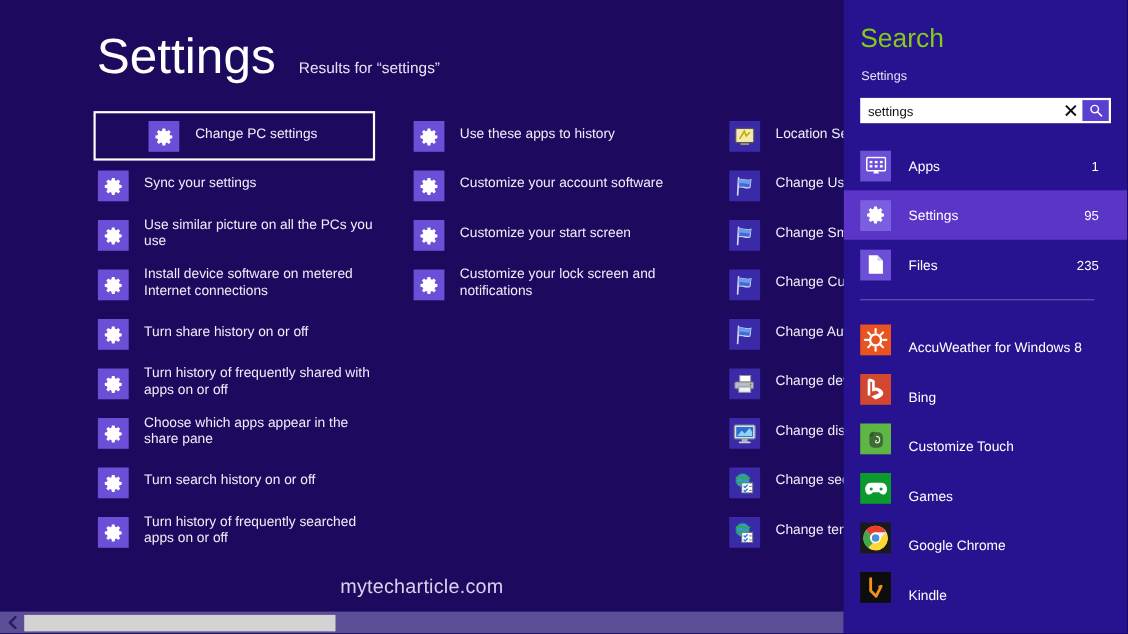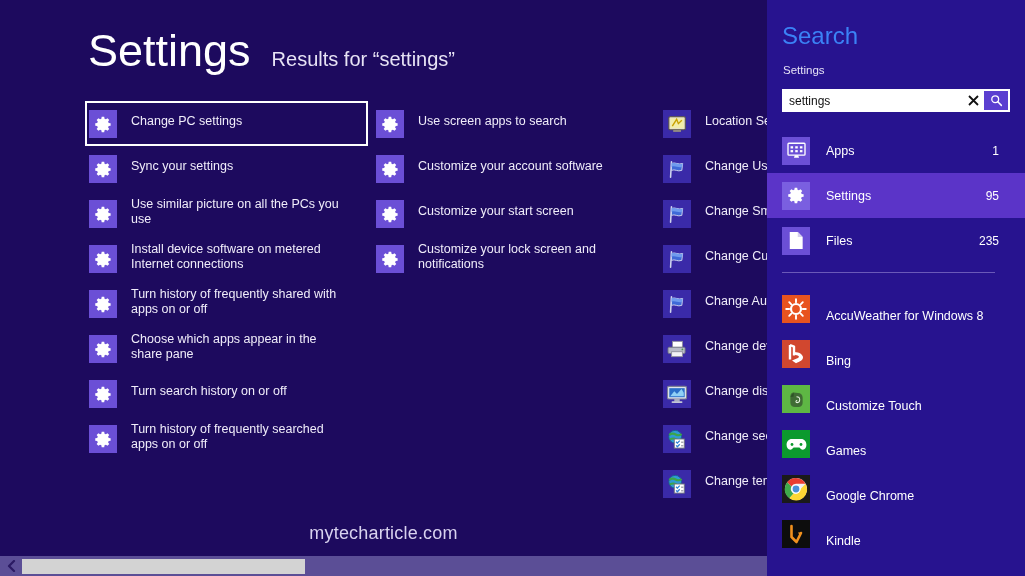--- a/index.html
+++ b/index.html
@@ -30,21 +30,21 @@
     display: flex; align-items: baseline;
   }
   #page-title {
     font-size: 45px;
     font-weight: 300;
     color: #ffffff;
     letter-spacing: 0px;
     line-height: 1;
   }
   #results-for {
-    font-size: 20px;
+    font-size: 14px;
     font-weight: 400;
     color: #e7e3f5;
     margin-left: 21px;
   }
 
   .col {
     position: absolute;
     top: 101px;
     width: 268px;
   }
@@ -55,21 +55,22 @@
   .result-item {
     display: flex;
     align-items: flex-start;
     height: 45px;
     margin-bottom: 0px;
     padding: 2px 4px 2px 2px;
     border: 2px solid transparent;
   }
   .result-item.selected {
     border: 2px solid #ffffff;
-    width: 283px;
+    width: 256px;
+    justify-content: center;
   }
   .result-tile {
     flex: 0 0 auto;
     width: 28px; height: 28px;
     margin-top: 5px;
     margin-right: 14px;
     display: flex; align-items: center; justify-content: center;
   }
   .tile-gear { background: #6b4fd6; }
   .tile-plain { background: #3a2aa8; }
@@ -107,21 +108,21 @@
     right: 0; top: 0;
     width: 258px; height: 576px;
     background: #27138f;
     overflow: hidden;
   }
   #search-heading {
     position: absolute;
     left: 15px; top: 22px;
     font-size: 24px;
     font-weight: 300;
-    color: #3b82f6;
+    color: #84cc16;
   }
   #search-scope {
     position: absolute;
     left: 16px; top: 64px;
     font-size: 11.5px;
     color: #e6e2f6;
   }
   #search-box {
     position: absolute;
     left: 15px; top: 89px;
@@ -287,20 +288,29 @@
           </div>
           <div class="result-label two-line">Install device software on metered Internet connections</div>
         </div>
         <div class="result-item">
           <div class="result-tile tile-gear">
             <svg class="gear-svg" viewBox="0 0 24 24" aria-hidden="true">
               <path fill="#ffffff" d="M12 8.2a3.8 3.8 0 1 0 0 7.6 3.8 3.8 0 0 0 0-7.6zm0 5.9a2.1 2.1 0 1 1 0-4.2 2.1 2.1 0 0 1 0 4.2z"></path>
               <path fill="#ffffff" d="M21 13.6v-3.2l-2.5-.4a6.9 6.9 0 0 0-.7-1.7l1.5-2-2.3-2.3-2 1.5a6.9 6.9 0 0 0-1.7-.7L12.9 2.3H9.7L9.3 4.8c-.6.2-1.2.4-1.7.7l-2-1.5-2.3 2.3 1.5 2c-.3.5-.5 1.1-.7 1.7l-2.5.4v3.2l2.5.4c.2.6.4 1.2.7 1.7l-1.5 2 2.3 2.3 2-1.5c.5.3 1.1.5 1.7.7l.4 2.5h3.2l.4-2.5c.6-.2 1.2-.4 1.7-.7l2 1.5 2.3-2.3-1.5-2c.3-.5.5-1.1.7-1.7l2.5-.4z"></path>
             </svg>
           </div>
+          <div class="result-label">Turn share history on or off</div>
+        </div>
+        <div class="result-item">
+          <div class="result-tile tile-gear">
+            <svg class="gear-svg" viewBox="0 0 24 24" aria-hidden="true">
+              <path fill="#ffffff" d="M12 8.2a3.8 3.8 0 1 0 0 7.6 3.8 3.8 0 0 0 0-7.6zm0 5.9a2.1 2.1 0 1 1 0-4.2 2.1 2.1 0 0 1 0 4.2z"></path>
+              <path fill="#ffffff" d="M21 13.6v-3.2l-2.5-.4a6.9 6.9 0 0 0-.7-1.7l1.5-2-2.3-2.3-2 1.5a6.9 6.9 0 0 0-1.7-.7L12.9 2.3H9.7L9.3 4.8c-.6.2-1.2.4-1.7.7l-2-1.5-2.3 2.3 1.5 2c-.3.5-.5 1.1-.7 1.7l-2.5.4v3.2l2.5.4c.2.6.4 1.2.7 1.7l-1.5 2 2.3 2.3 2-1.5c.5.3 1.1.5 1.7.7l.4 2.5h3.2l.4-2.5c.6-.2 1.2-.4 1.7-.7l2 1.5 2.3-2.3-1.5-2c.3-.5.5-1.1.7-1.7l2.5-.4z"></path>
+            </svg>
+          </div>
           <div class="result-label two-line">Turn history of frequently shared with apps on or off</div>
         </div>
         <div class="result-item">
           <div class="result-tile tile-gear">
             <svg class="gear-svg" viewBox="0 0 24 24" aria-hidden="true">
               <path fill="#ffffff" d="M12 8.2a3.8 3.8 0 1 0 0 7.6 3.8 3.8 0 0 0 0-7.6zm0 5.9a2.1 2.1 0 1 1 0-4.2 2.1 2.1 0 0 1 0 4.2z"></path>
               <path fill="#ffffff" d="M21 13.6v-3.2l-2.5-.4a6.9 6.9 0 0 0-.7-1.7l1.5-2-2.3-2.3-2 1.5a6.9 6.9 0 0 0-1.7-.7L12.9 2.3H9.7L9.3 4.8c-.6.2-1.2.4-1.7.7l-2-1.5-2.3 2.3 1.5 2c-.3.5-.5 1.1-.7 1.7l-2.5.4v3.2l2.5.4c.2.6.4 1.2.7 1.7l-1.5 2 2.3 2.3 2-1.5c.5.3 1.1.5 1.7.7l.4 2.5h3.2l.4-2.5c.6-.2 1.2-.4 1.7-.7l2 1.5 2.3-2.3-1.5-2c.3-.5.5-1.1.7-1.7l2.5-.4z"></path>
             </svg>
           </div>
           <div class="result-label two-line">Choose which apps appear in the share pane</div>
@@ -325,21 +335,21 @@
         </div>
       </div>
     <div class="col" id="col-2">
         <div class="result-item">
           <div class="result-tile tile-gear">
             <svg class="gear-svg" viewBox="0 0 24 24" aria-hidden="true">
               <path fill="#ffffff" d="M12 8.2a3.8 3.8 0 1 0 0 7.6 3.8 3.8 0 0 0 0-7.6zm0 5.9a2.1 2.1 0 1 1 0-4.2 2.1 2.1 0 0 1 0 4.2z"></path>
               <path fill="#ffffff" d="M21 13.6v-3.2l-2.5-.4a6.9 6.9 0 0 0-.7-1.7l1.5-2-2.3-2.3-2 1.5a6.9 6.9 0 0 0-1.7-.7L12.9 2.3H9.7L9.3 4.8c-.6.2-1.2.4-1.7.7l-2-1.5-2.3 2.3 1.5 2c-.3.5-.5 1.1-.7 1.7l-2.5.4v3.2l2.5.4c.2.6.4 1.2.7 1.7l-1.5 2 2.3 2.3 2-1.5c.5.3 1.1.5 1.7.7l.4 2.5h3.2l.4-2.5c.6-.2 1.2-.4 1.7-.7l2 1.5 2.3-2.3-1.5-2c.3-.5.5-1.1.7-1.7l2.5-.4z"></path>
             </svg>
           </div>
-          <div class="result-label">Use screen apps to search</div>
+          <div class="result-label">Use these apps to history</div>
         </div>
         <div class="result-item">
           <div class="result-tile tile-gear">
             <svg class="gear-svg" viewBox="0 0 24 24" aria-hidden="true">
               <path fill="#ffffff" d="M12 8.2a3.8 3.8 0 1 0 0 7.6 3.8 3.8 0 0 0 0-7.6zm0 5.9a2.1 2.1 0 1 1 0-4.2 2.1 2.1 0 0 1 0 4.2z"></path>
               <path fill="#ffffff" d="M21 13.6v-3.2l-2.5-.4a6.9 6.9 0 0 0-.7-1.7l1.5-2-2.3-2.3-2 1.5a6.9 6.9 0 0 0-1.7-.7L12.9 2.3H9.7L9.3 4.8c-.6.2-1.2.4-1.7.7l-2-1.5-2.3 2.3 1.5 2c-.3.5-.5 1.1-.7 1.7l-2.5.4v3.2l2.5.4c.2.6.4 1.2.7 1.7l-1.5 2 2.3 2.3 2-1.5c.5.3 1.1.5 1.7.7l.4 2.5h3.2l.4-2.5c.6-.2 1.2-.4 1.7-.7l2 1.5 2.3-2.3-1.5-2c.3-.5.5-1.1.7-1.7l2.5-.4z"></path>
             </svg>
           </div>
           <div class="result-label">Customize your account software</div>
         </div>

